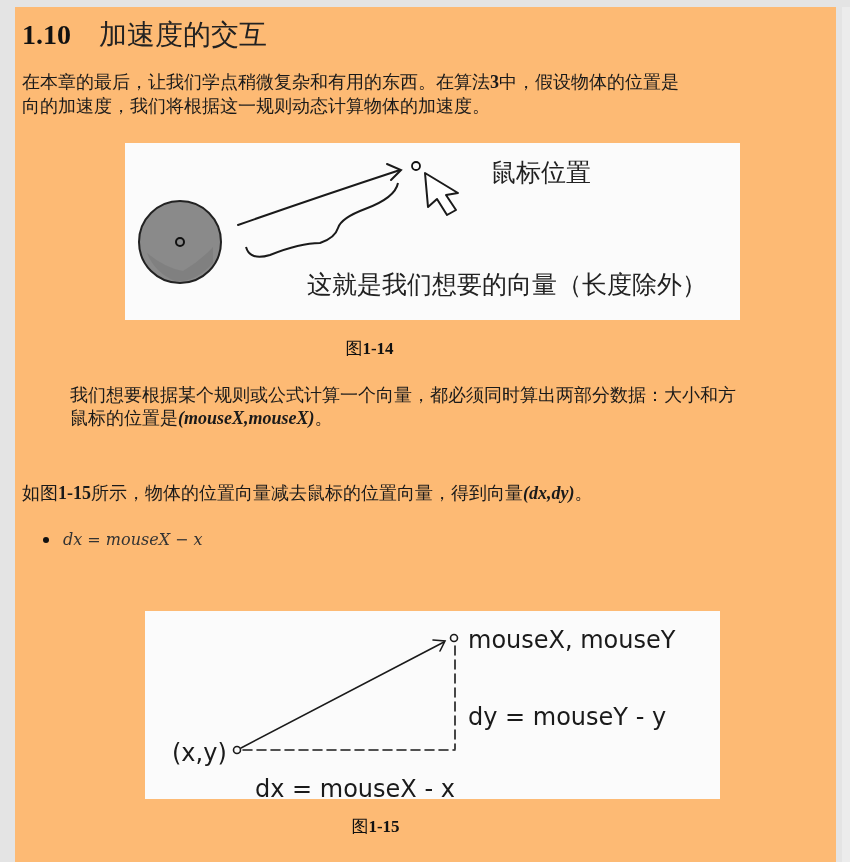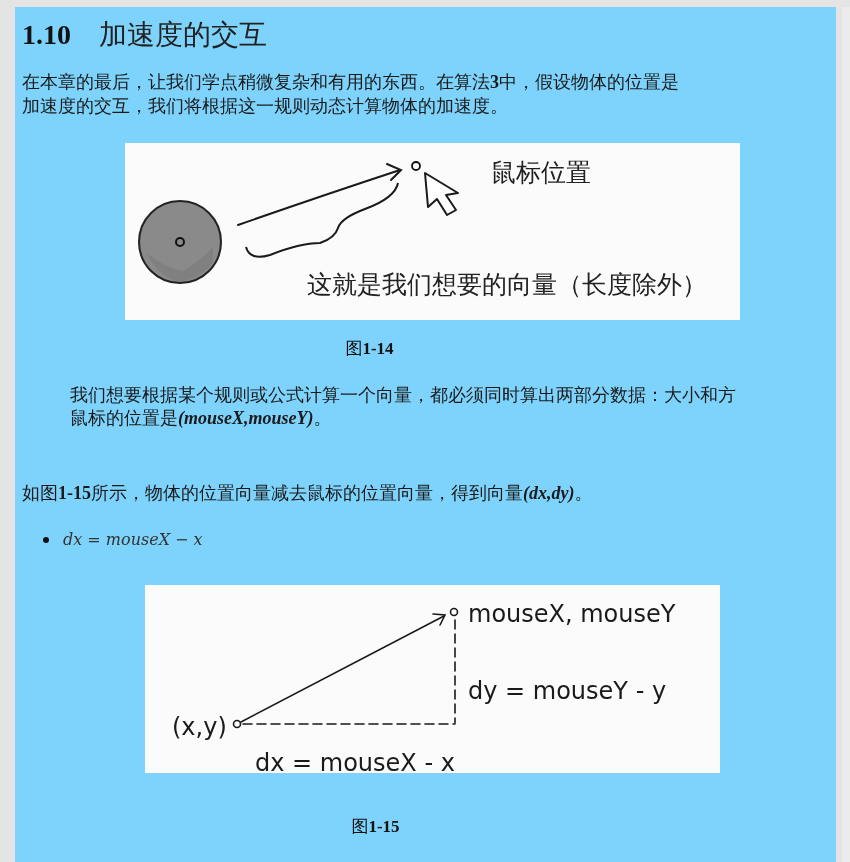--- a/index.html
+++ b/index.html
@@ -6,21 +6,21 @@
     body {
       width: 850px; height: 862px; overflow: hidden;
       background: #e4e4e4;
       font-family: "DejaVu Serif", "Liberation Serif", serif;
       color: #111;
       position: relative;
     }
     .page {
       position: absolute; left: 15px; top: 7px;
       width: 821px; height: 855px;
-      background: #7dd3fc;
+      background: #fdba74;
     }
     .right-strip {
       position: absolute; left: 842px; top: 7px; width: 8px; height: 855px;
       background: #ececec;
     }
     .title {
       position: absolute; left: 7px; top: 8px;
       font-size: 28px; line-height: 40px; white-space: nowrap;
     }
     .title .num { font-family: "Liberation Serif", serif; font-weight: bold; margin-right: 28px; }
@@ -57,21 +57,21 @@
 <div class="right-strip"></div>
 
 <div class="page">
 
   <div class="title">
     <span class="num">1.10</span><span class="txt">加速度的交互</span>
   </div>
 
   <div class="para" style="top:63px;">
     <div><span>在本章的最后，让我们学点稍微复杂和有用的东西。在算法</span><b>3</b><span>中，假设物体的位置是</span></div>
-    <div>加速度的交互，我们将根据这一规则动态计算物体的加速度。</div>
+    <div>向的加速度，我们将根据这一规则动态计算物体的加速度。</div>
   </div>
 
   <div class="fig" style="left:110px; top:136px; width:615px; height:177px;">
     <svg width="615" height="177" viewBox="0 0 615 177">
 
       <g>
         <circle cx="55" cy="99" r="41" fill="#8a8a8a" stroke="#222" stroke-width="2"></circle>
         <path d="M22 110 Q40 125 58 128 Q75 118 88 104 L88 120 Q70 140 50 138 Q30 130 22 110Z" fill="#7a7a7a" opacity="0.6"></path>
         <circle cx="55" cy="99" r="4" fill="none" stroke="#111" stroke-width="2"></circle>
       </g>
@@ -90,32 +90,32 @@
       <text x="182" y="150" font-size="25" class="sketch-cjk">这就是我们想要的向量（长度除外）</text>
     </svg>
   </div>
 
   <div class="caption" style="top:330px;">
     <span>图</span><b>1-14</b>
   </div>
 
   <div class="para" style="top:376px;margin-left:48px;">
     <div>我们想要根据某个规则或公式计算一个向量，都必须同时算出两部分数据：大小和方</div>
-    <div><span>鼠标的位置是</span><span class="bi">(mouseX,mouseY)</span><span>。</span></div>
+    <div><span>鼠标的位置是</span><span class="bi">(mouseX,mouseX)</span><span>。</span></div>
   </div>
 
   <div class="para" style="top:474px;">
     <span>如图</span><b>1-15</b><span>所示，物体的位置向量减去鼠标的位置向量，得到向量</span><span class="bi">(dx,dy)</span><span>。</span>
   </div>
 
   <ul class="bullets" style="top:523px;text-align:right;">
     <li><span class="dot"></span><span>dx = mouseX − x</span></li>
   </ul>
 
-  <div class="fig" style="left:130px; top:578px; width:575px; height:188px;">
+  <div class="fig" style="left:130px; top:604px; width:575px; height:188px;">
     <svg width="575" height="188" viewBox="0 0 575 188">
       <g fill="none" stroke="#1a1a1a" stroke-width="1.6" stroke-linecap="round">
         <path d="M96 137 L299 31"></path>
         <path d="M288 29 L300 30 L295 40"></path>
         <circle cx="309" cy="27" r="3.5"></circle>
         <circle cx="92" cy="139" r="3.5"></circle>
         <path d="M98 139 L310 139" stroke-dasharray="9 5"></path>
         <path d="M310 35 L310 138" stroke-dasharray="9 5"></path>
       </g>
       <text x="323" y="37" font-size="24" class="sketch-text">mouseX, mouseY</text>

